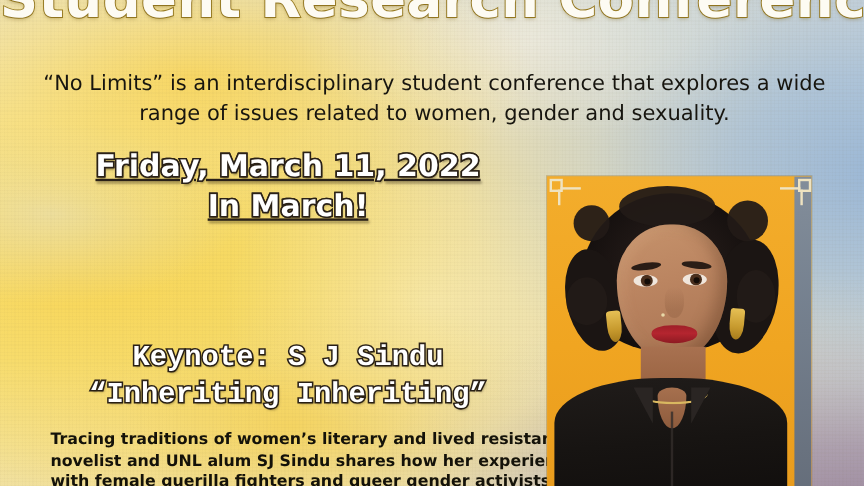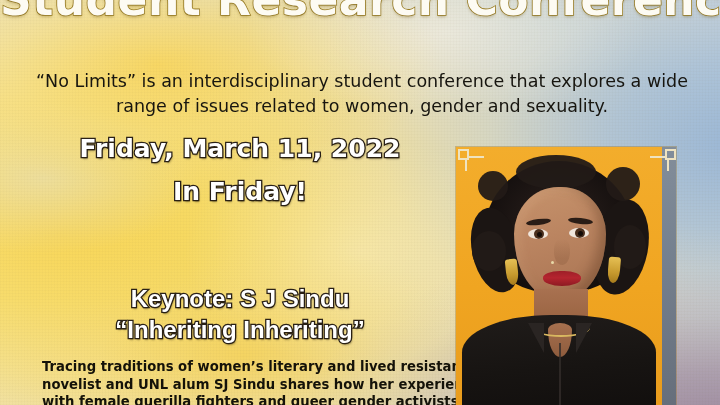--- a/index.html
+++ b/index.html
@@ -63,39 +63,38 @@
     text-shadow:0 2px 3px rgba(120,95,20,0.35);
     white-space:nowrap;
   }
 
   .subtitle{
     position:absolute;left:30px;right:26px;top:58px;
     text-align:center;
     font-family:"DejaVu Sans", sans-serif;
     font-weight:400;font-size:17.5px;line-height:1.42;
     color:#17150f;
-    margin-top:11px;
   }
 
   .details{
     position:absolute;left:40px;top:122px;width:400px;
     text-align:center;
     font-family:"DejaVu Sans", sans-serif;
     font-weight:700;font-size:25px;line-height:1.33;
     color:#ffffff;
     -webkit-text-stroke:2.6px #2a2118;
     paint-order:stroke fill;
     text-shadow:1px 2px 2px rgba(40,30,10,0.45);
   }
-  .details div{margin:10px;}
+  .details div{margin:0;text-decoration:underline;}
 
   .keynote{
     position:absolute;left:36px;top:283px;width:408px;
     text-align:center;
-    font-family:Liberation Sans, sans-serif;
+    font-family:Liberation Mono, monospace;
     font-weight:700;font-size:24px;line-height:1.3;
     color:#ffffff;
     -webkit-text-stroke:2.6px #2a2118;
     paint-order:stroke fill;
     text-shadow:1px 2px 2px rgba(40,30,10,0.45);
   }
   .keynote div{margin:0;}
 
   .blurb{
     position:absolute;left:42px;top:358px;width:392px;
@@ -229,21 +228,21 @@
   <div class="bg-grain"></div>
 
   <div class="content">
 
     <div class="title">Student Research Conference</div>
 
     <div class="subtitle">“No Limits” is an interdisciplinary student conference that explores a wide range of issues related to women, gender and sexuality.</div>
 
     <div class="details">
       <div>Friday, March 11, 2022</div>
-      <div>In Friday!</div>
+      <div>In March!</div>
     </div>
 
     <div class="keynote">
       <div>Keynote: S J Sindu</div>
       <div>“Inheriting Inheriting”</div>
     </div>
 
     <div class="blurb">
       <div>Tracing traditions of women’s literary and lived resistance,</div>
       <div>novelist and UNL alum SJ Sindu shares how her experiences</div>

